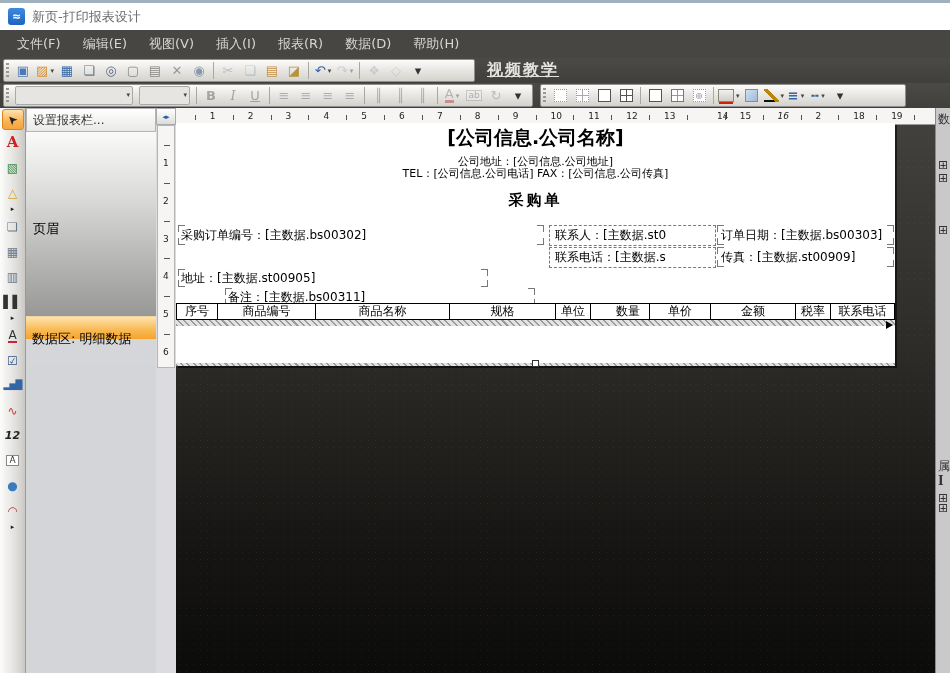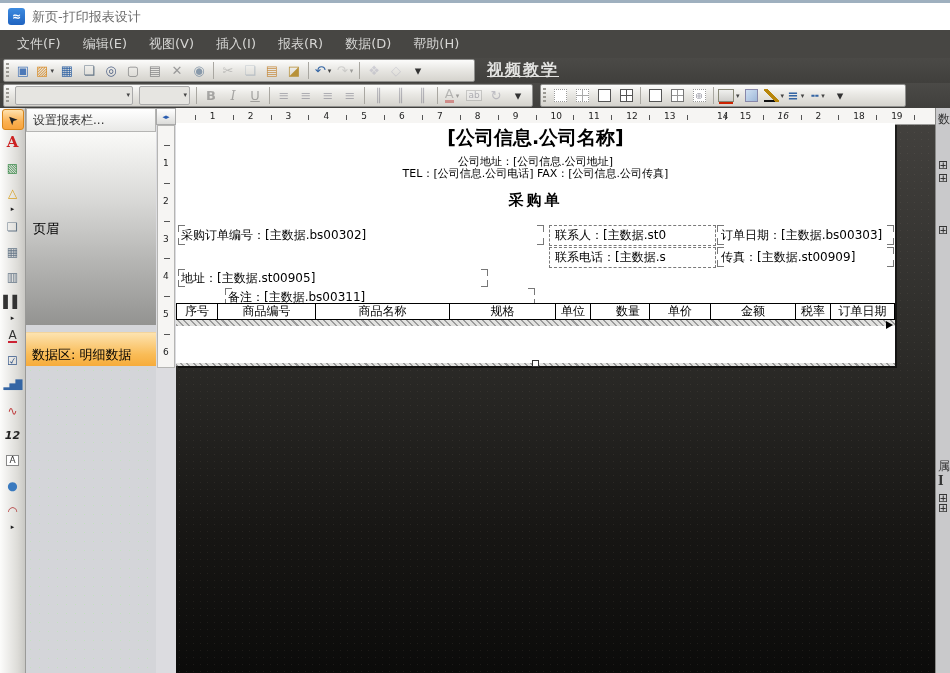--- a/index.html
+++ b/index.html
@@ -64,21 +64,21 @@
   .glyph.num{font-size:11px;font-weight:bold;font-style:italic;}
   .glyph.ptr{transform:rotate(-135deg);display:inline-block;}
 
   
   .lpanel{position:absolute;left:26px;top:0;width:130px;height:568px;background:#d5d6da;}
   .lphead{height:24px;background:linear-gradient(#ffffff,#e9e9e7);border:1px solid #b5b5b3;box-sizing:border-box;
     font-size:12px;color:#333;display:flex;align-items:center;padding-left:6px;}
   .band{position:absolute;left:0;width:130px;box-sizing:border-box;font-size:13px;color:#000;}
   .b1{top:24px;height:193px;background:linear-gradient(#fafaf8,#d9d9d7 35%,#b2b2b0 70%,#939391);}
   .b1 span{position:absolute;left:7px;top:88px;}
-  .b2{top:224px;height:40px;background:linear-gradient(#fde3b0,#f9bc57 55%,#f5a32d);border-top:1px solid #f3d49c;}
+  .b2{top:208px;height:23px;background:linear-gradient(#fde3b0,#f9bc57 55%,#f5a32d);border-top:1px solid #f3d49c;}
   .b2 span{position:absolute;left:6px;top:13px;}
   .lprest{position:absolute;left:0;top:258px;width:130px;height:310px;background:#d4d5d9;
     background-image:radial-gradient(circle,#c3e0c0 .6px,transparent .7px);background-size:9px 9px;}
 
   
   .vcol{position:absolute;left:156px;top:0;width:20px;height:568px;background:#dcdce0;}
   .vsplit{position:absolute;left:0;top:0;width:20px;height:17px;background:linear-gradient(#fff,#dcdcda);border:1px solid #aaa;
     box-sizing:border-box;display:flex;align-items:center;justify-content:center;font-size:7px;color:#2a5db0;}
   .vruler{position:absolute;left:1px;top:17px;width:18px;height:243px;background:#f6f5f3;border:1px solid #b5b5b3;box-sizing:border-box;}
   .rnumv{position:absolute;left:5px;font-size:9px;color:#222;}
@@ -476,21 +476,21 @@
         <div class="tblhead" id="tblhead">
             <div class="th" style="width: 40px;">序号</div>
             <div class="th" style="width: 98px;">商品编号</div>
             <div class="th" style="width: 134px;">商品名称</div>
             <div class="th" style="width: 106px;">规格</div>
             <div class="th" style="width: 35px;">单位</div>
             <div class="th" style="width: 59px; padding-left: 16px;">数量</div>
             <div class="th" style="width: 61px;">单价</div>
             <div class="th" style="width: 85px;">金额</div>
             <div class="th" style="width: 35px;">税率</div>
-            <div class="th" style="width: 66px; flex: 1 1 0%;">订单日期</div>
+            <div class="th" style="width: 66px; flex: 1 1 0%;">联系电话</div>
           </div>
         <div class="hatch h1"></div>
         <div class="detailband"></div>
         <div class="hatch h2"></div>
         <div class="marker"></div>
         <div class="handle"></div>
       </div>
     </div>
 
     <div class="rstrip" id="rstrip">

